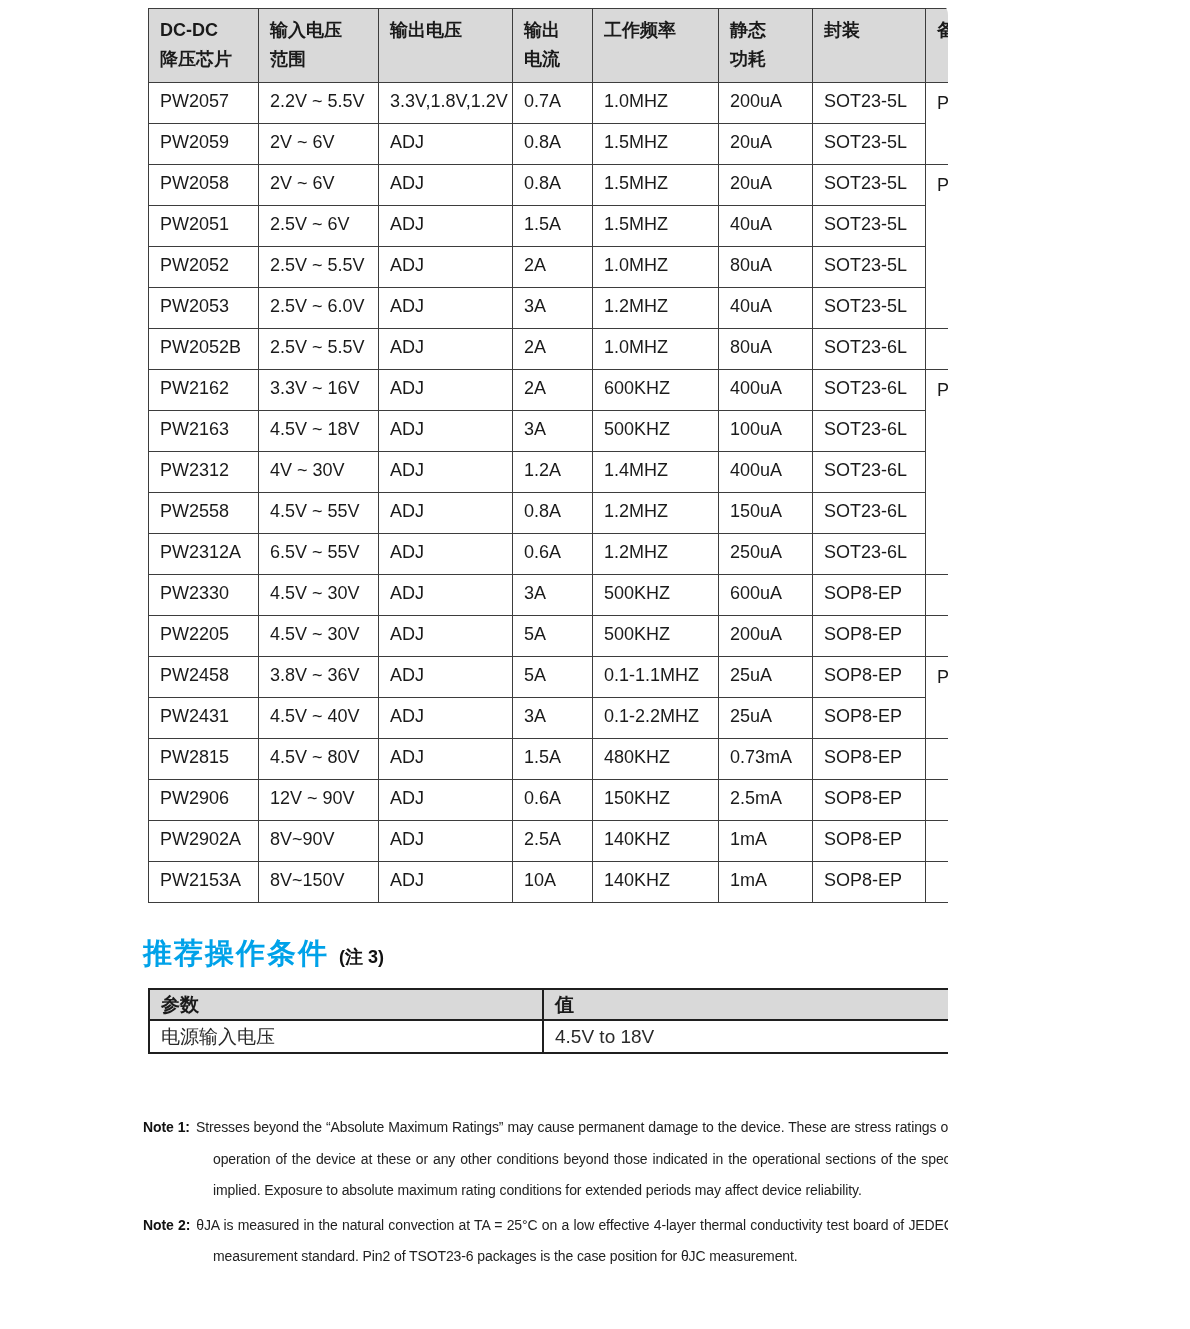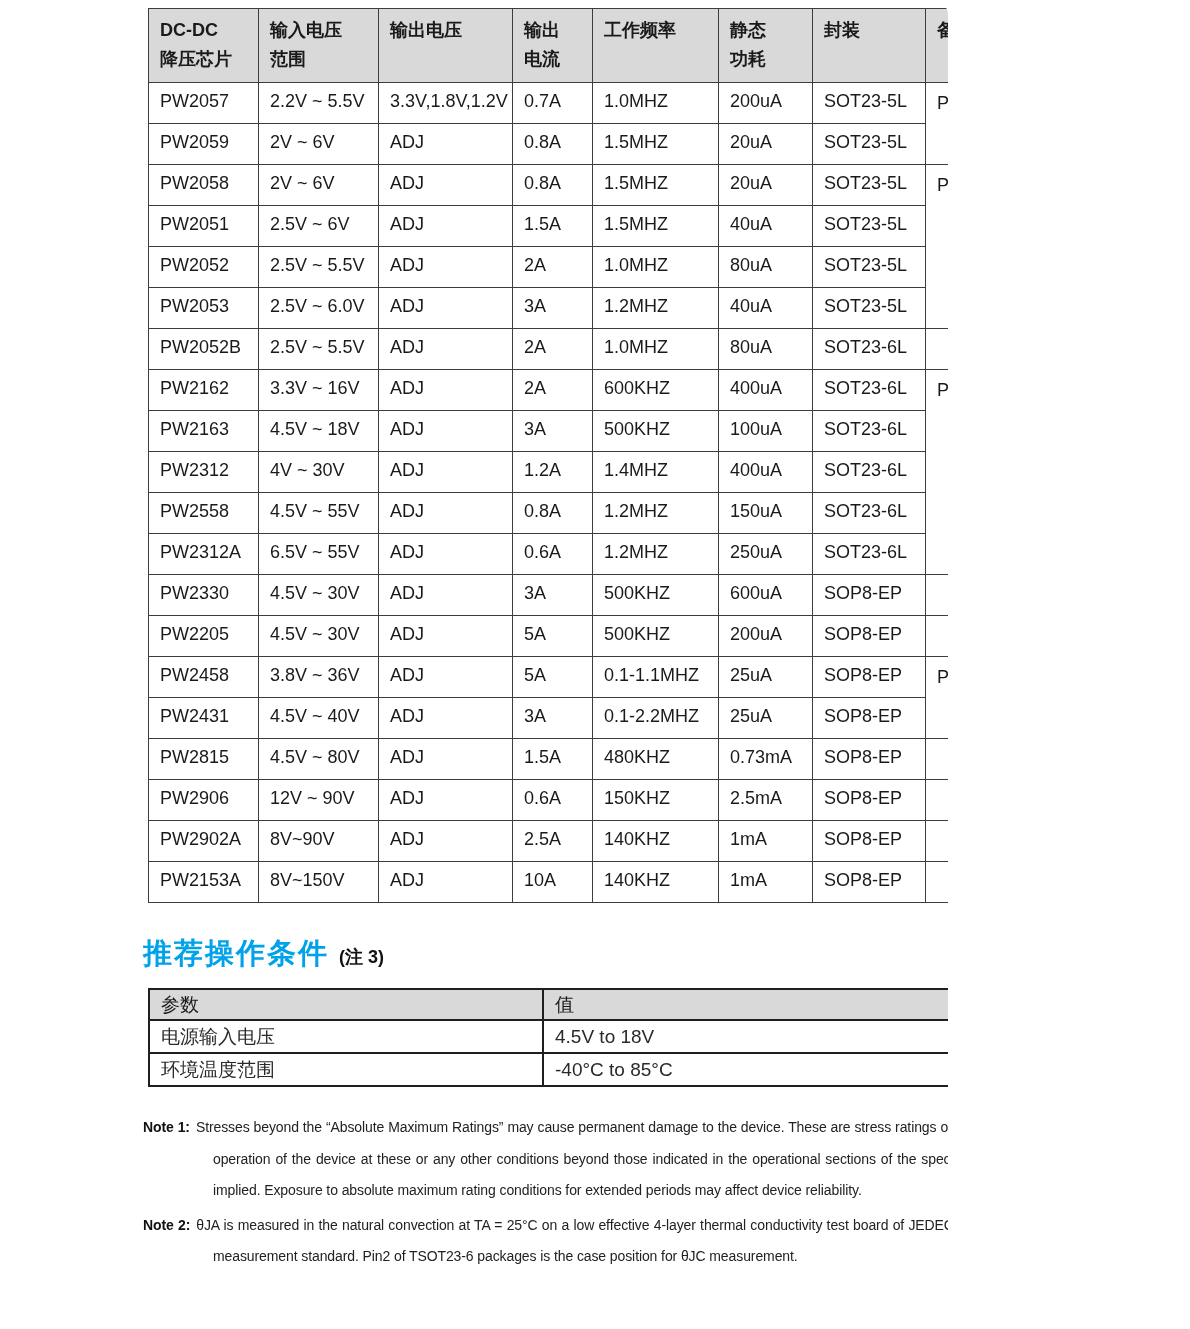--- a/index.html
+++ b/index.html
@@ -47,21 +47,21 @@
   
   .cond{position:absolute;left:148px;top:988px;width:857px;}
   .cond th,.cond td{
     border:2px solid #1f1f1f;
     text-align:left;
     padding:0 0 0 11px;
     box-sizing:border-box;
     white-space:nowrap;
     overflow:hidden;
   }
-  .cond th{background:#d9d9d9;font-size:19px;font-weight:normal;height:31px;}
+  .cond th{background:#d9d9d9;font-size:19px;font-weight:bold;height:31px;}
   .cond td{font-size:19px;height:33px;color:#2a2a2a;}
 
   
   .notes{position:absolute;left:143px;top:1112px;width:893px;}
   .note{
     margin:0 0 3px 0;
     font-size:14px;
     line-height:31.6px;
     text-align:justify;
     padding-left:70px;
@@ -318,24 +318,20 @@
       <tr>
         <th>参数</th>
         <th>值</th>
       </tr>
     </thead>
     <tbody>
       <tr>
         <td>电源输入电压</td>
         <td>4.5V to 18V</td>
       </tr>
-      <tr>
-        <td>环境温度范围</td>
-        <td>-40°C to 85°C</td>
-      </tr>
     </tbody>
   </table>
 
   <div class="notes">
     <p class="note"><span class="note-label">Note 1:</span><span>Stresses beyond the “Absolute Maximum Ratings” may cause permanent damage to the device. These are stress ratings only. Functional operation of the device at these or any other conditions beyond those indicated in the operational sections of the specification is not implied. Exposure to absolute maximum rating conditions for extended periods may affect device reliability.</span></p>
     <p class="note"><span class="note-label">Note 2:</span><span>θJA is measured in the natural convection at TA = 25°C on a low effective 4-layer thermal conductivity test board of JEDEC 51-3 thermal measurement standard. Pin2 of TSOT23-6 packages is the case position for θJC measurement.</span></p>
   </div>
 
   <div class="watermark">夸克微科技</div>
 

